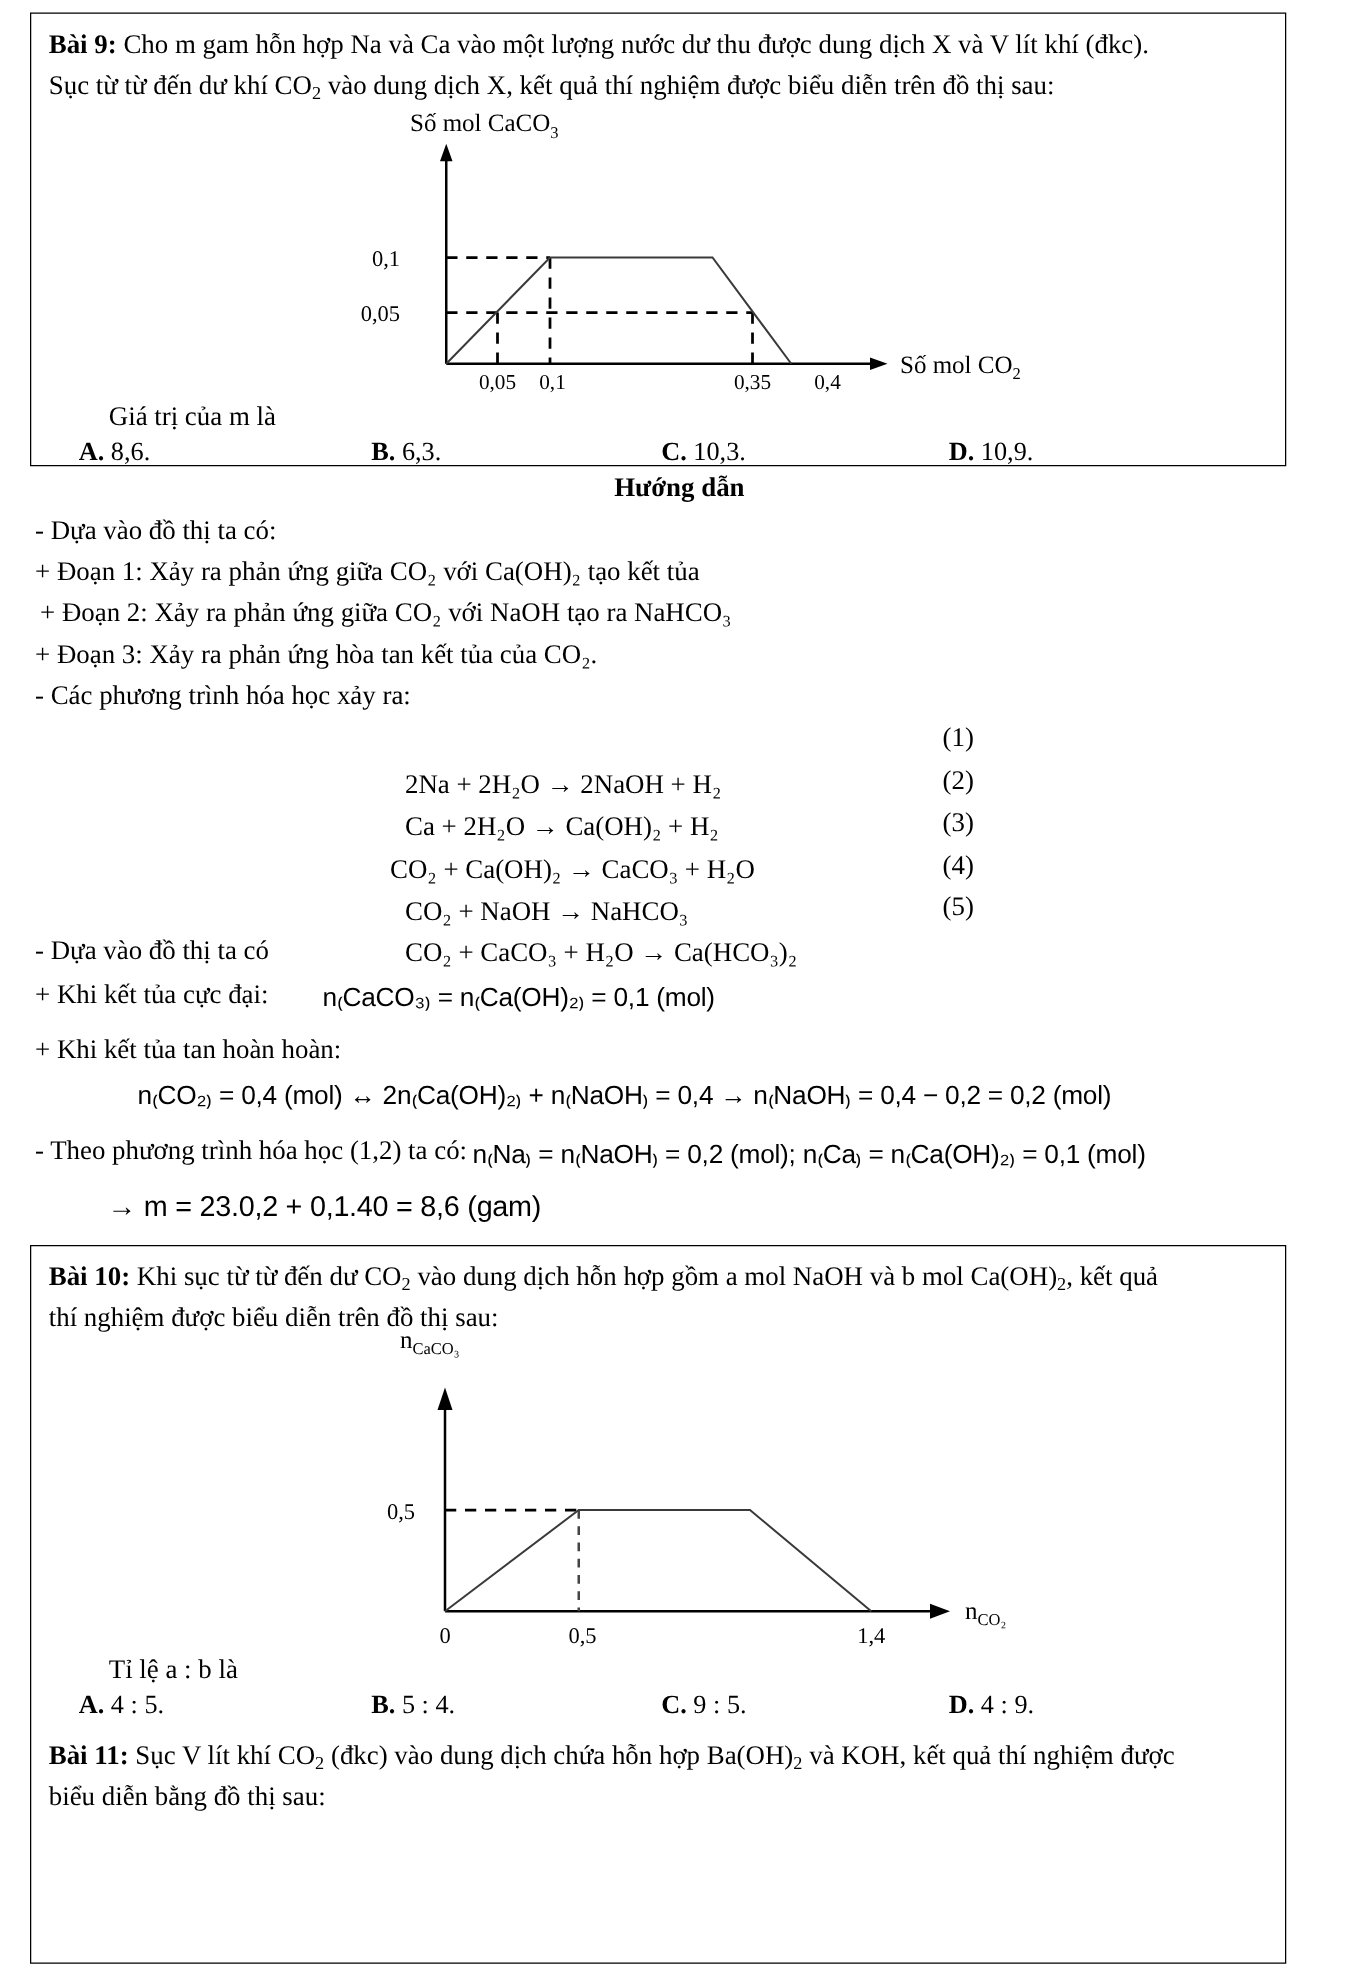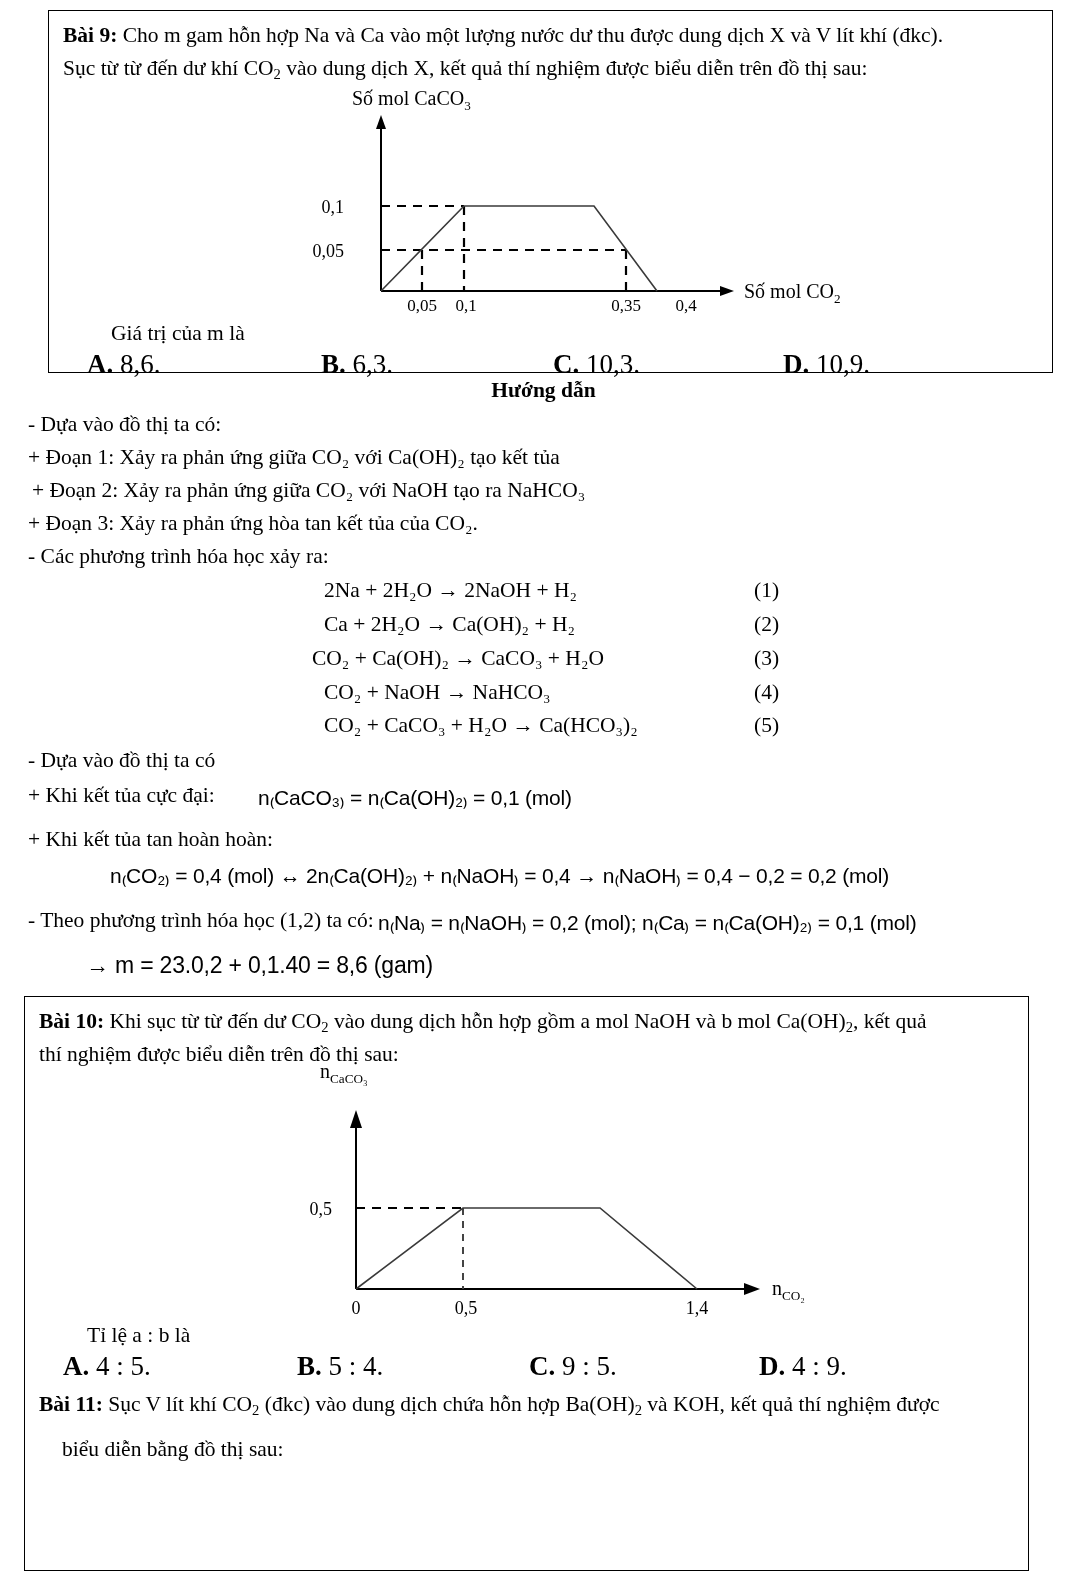--- a/index.html
+++ b/index.html
@@ -12,50 +12,50 @@
   }
   .page{position:relative;width:1087px;height:1580px;}
 
   
   .box{
     position:absolute;
     border:1.5px solid #000;
     box-sizing:border-box;
     background:#fff;
   }
-  #box-bai9{left:24px;top:10px;width:1005px;height:363px;margin-left:24px;}
+  #box-bai9{left:24px;top:10px;width:1005px;height:363px;}
   #box-bai10{left:24px;top:996px;width:1005px;height:575px;}
 
   .ptext{
     font-size:21.5px;
     line-height:33px;
     margin:0;
     padding:0;
   }
   .b{font-weight:bold;}
   sub{font-size:0.68em;vertical-align:-0.28em;}
 
   
   .stmt{position:absolute;left:14px;right:12px;}
 
   
   .opts{position:absolute;display:block;}
-  .opt{position:absolute;font-size:27px;white-space:nowrap;}
+  .opt{position:absolute;font-size:21px;white-space:nowrap;}
 
   
   .center-head{
     position:absolute;width:100%;text-align:center;
     font-weight:bold;font-size:21.5px;
   }
 
   
   .sol{position:absolute;font-size:21.5px;white-space:nowrap;}
 
   
-  .eq{position:absolute;font-size:21.5px;white-space:nowrap;}
+  .eq{position:absolute;font-size:21.5px;white-space:nowrap;margin-top:37px;}
   .eqno{position:absolute;font-size:21.5px;}
 
   
   .math{
     position:absolute;
     font-family:"Liberation Sans", sans-serif;
     font-size:21px;
     white-space:nowrap;
     letter-spacing:-0.2px;
   }
@@ -251,16 +251,16 @@
       <span class="opt" style="left:734px;">
         <span class="b">D.</span>
         <span>4 : 9.</span>
       </span>
     </div>
 
     <div class="stmt ptext" style="top:391px;">
       <span class="b">Bài 11:</span>
       <span>Sục V lít khí CO</span><sub>2</sub><span> (đkc) vào dung dịch chứa hỗn hợp Ba(OH)</span><sub>2</sub><span> và KOH, kết quả thí nghiệm được</span>
     </div>
-    <div class="stmt ptext" style="top:436px;margin-left:23px;">biểu diễn bằng đồ thị sau:</div>
+    <div class="stmt ptext" style="top:424px;">biểu diễn bằng đồ thị sau:</div>
   </div>
 
 </div>
 
 </body></html>

